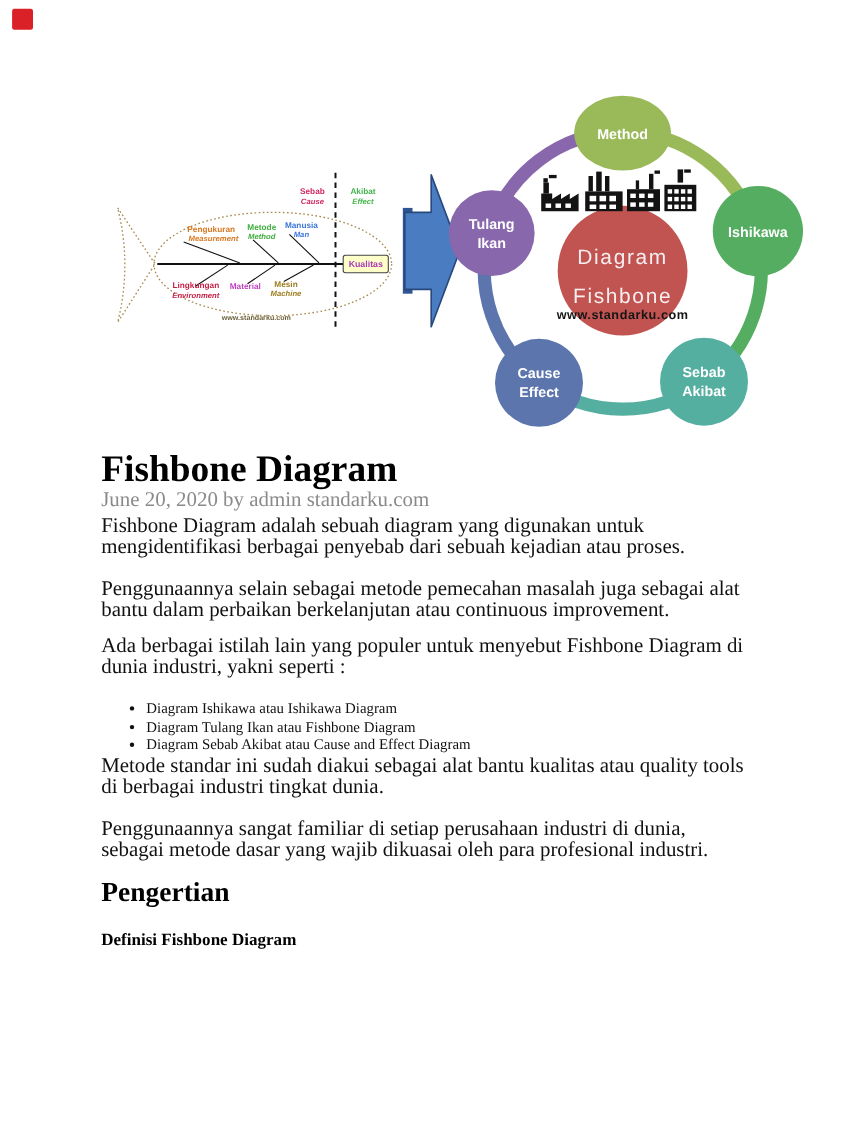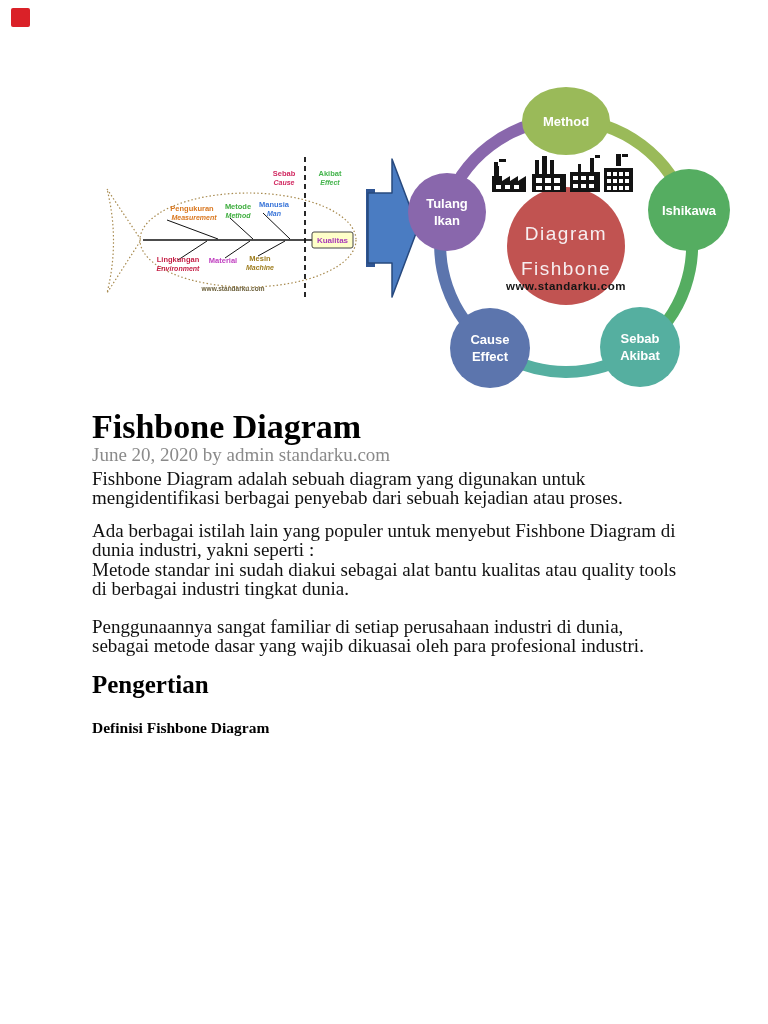--- a/index.html
+++ b/index.html
@@ -184,18 +184,24 @@
     <text x="95" y="299" text-anchor="middle" class="cy-node-label">Effect</text>
     <text x="52" y="146" text-anchor="middle" class="cy-node-label">Tulang</text>
     <text x="52" y="163" text-anchor="middle" class="cy-node-label">Ikan</text>
   </svg>
 </div>
 
 <div class="article">
   <h1>Fishbone Diagram</h1>
   <p class="byline">June 20, 2020 by admin standarku.com</p>
   <p class="p1">Fishbone Diagram adalah sebuah diagram yang digunakan untuk mengidentifikasi berbagai penyebab dari sebuah kejadian atau proses.</p>
+  <p class="p3">Penggunaannya selain sebagai metode pemecahan masalah juga sebagai alat bantu dalam perbaikan berkelanjutan atau continuous improvement.</p>
   <p class="p4">Ada berbagai istilah lain yang populer untuk menyebut Fishbone Diagram di dunia industri, yakni seperti :</p>
+  <ul>
+    <li>Diagram Ishikawa atau Ishikawa Diagram</li>
+    <li>Diagram Tulang Ikan atau Fishbone Diagram</li>
+    <li>Diagram Sebab Akibat atau Cause and Effect Diagram</li>
+  </ul>
   <p class="p5">Metode standar ini sudah diakui sebagai alat bantu kualitas atau quality tools di berbagai industri tingkat dunia.</p>
   <p class="p6">Penggunaannya sangat familiar di setiap perusahaan industri di dunia, sebagai metode dasar yang wajib dikuasai oleh para profesional industri.</p>
   <h2>Pengertian</h2>
   <h3>Definisi Fishbone Diagram</h3>
 </div>
 
 </body></html>

